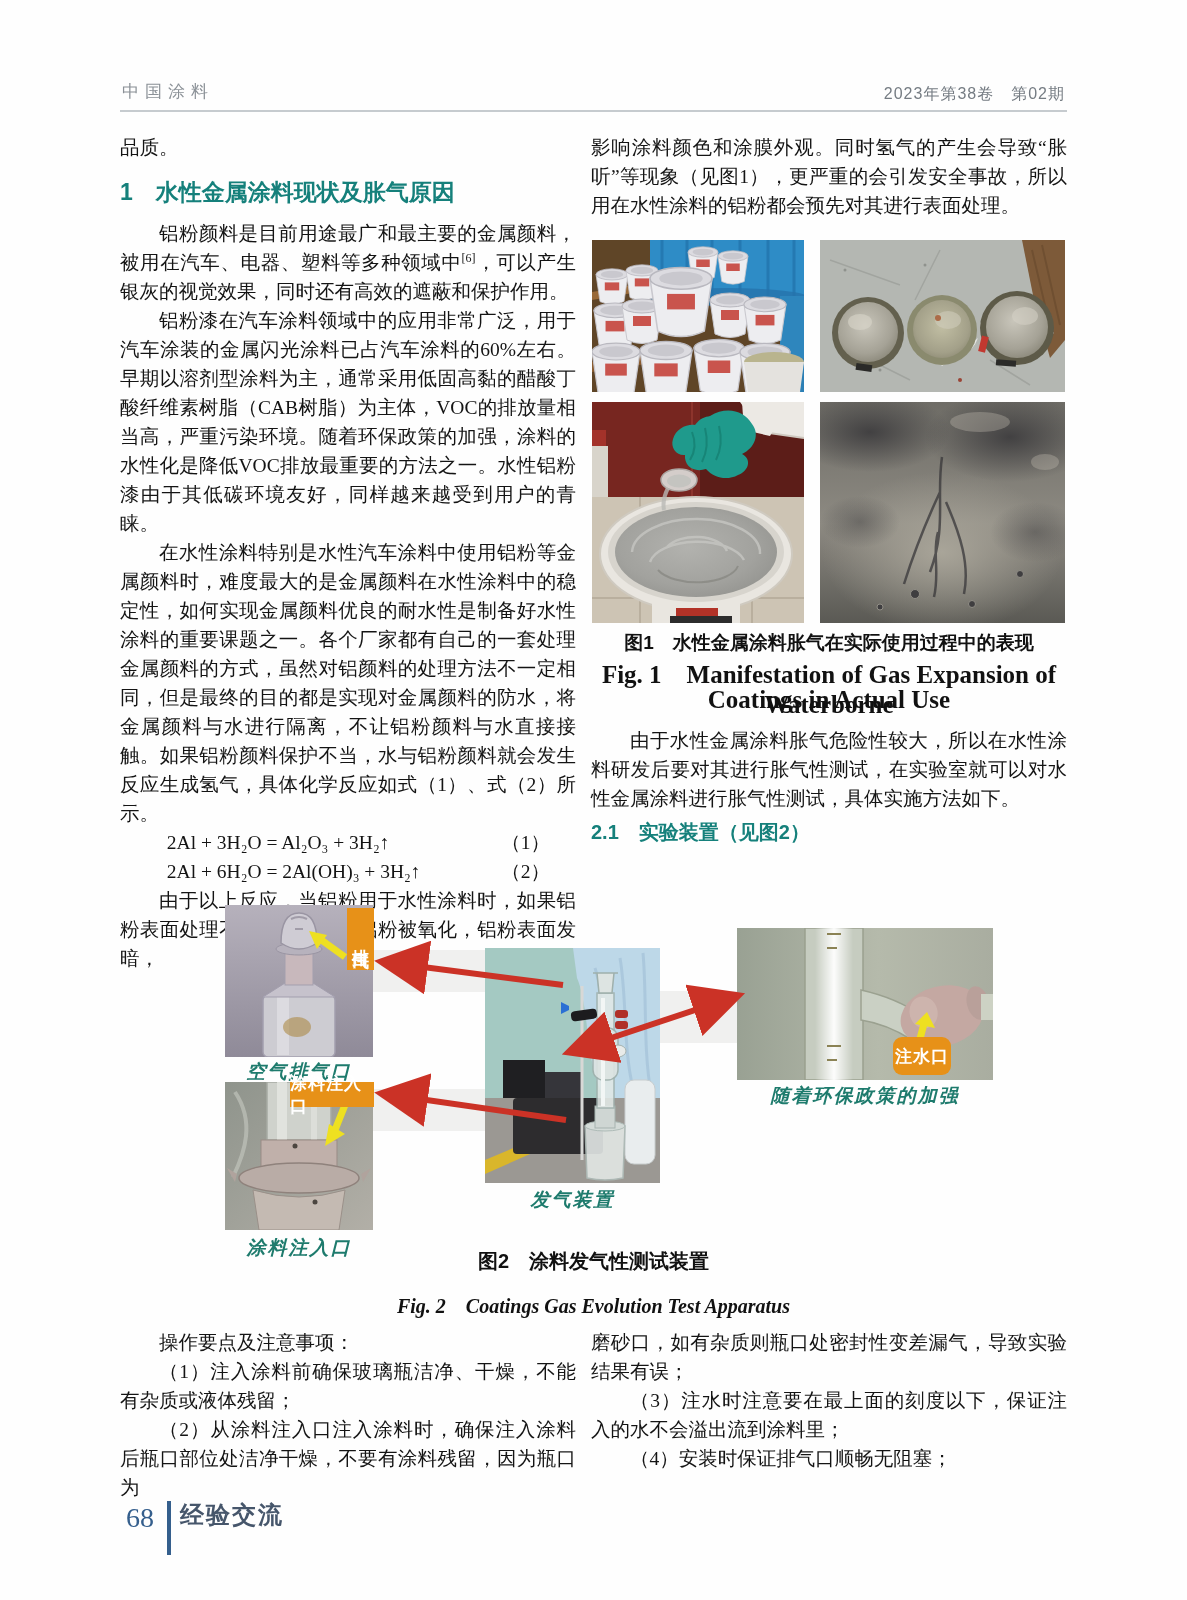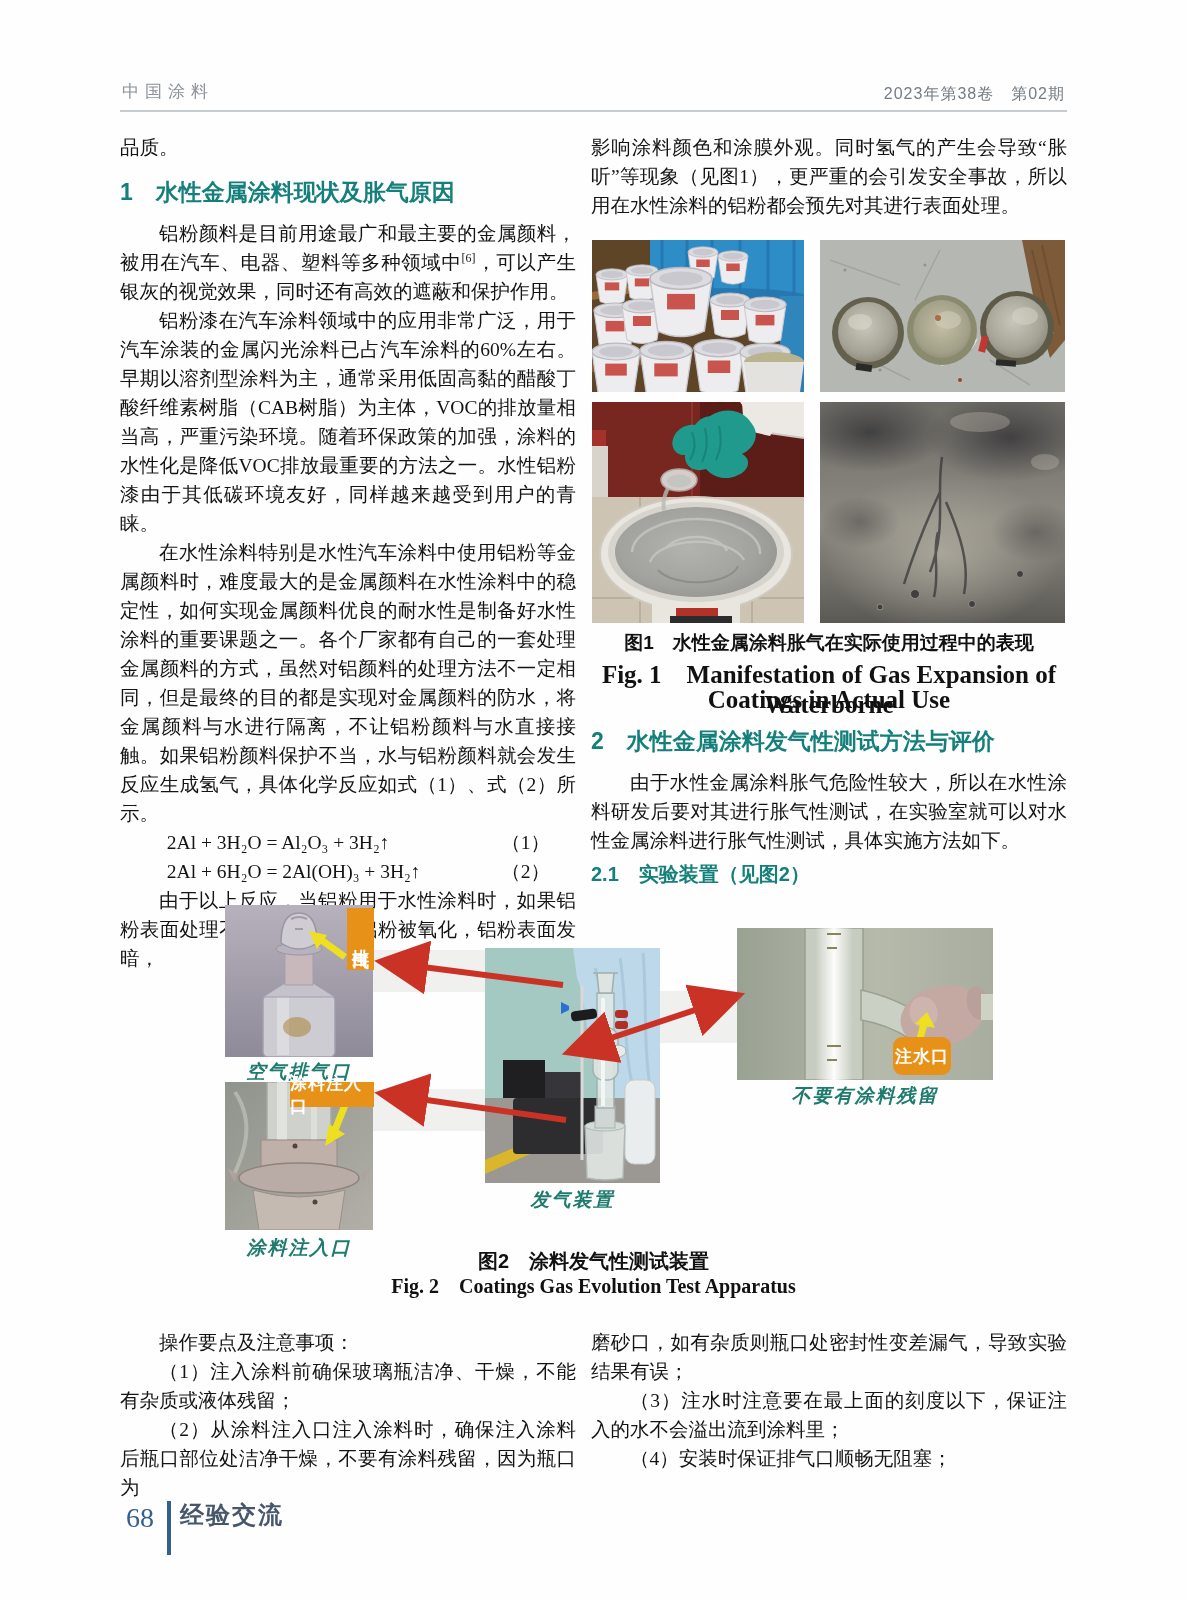--- a/index.html
+++ b/index.html
@@ -221,21 +221,20 @@
       <ellipse cx="160" cy="20" rx="30" ry="10" fill="#c2beb2" opacity="0.35"></ellipse>
       <ellipse cx="225" cy="60" rx="14" ry="8" fill="#c2beb2" opacity="0.35"></ellipse>
     </svg>
   </div>
 
   <div class="figcap-zh" style="left:591px;top:630px;width:476px;">图1　水性金属涂料胀气在实际使用过程中的表现</div>
   <div class="figcap-en" style="left:591px;top:658px;width:476px;">Fig. 1　Manifestation of Gas Expansion of Waterborne</div>
   <div class="figcap-en" style="left:591px;top:686px;width:476px;">Coatings in Actual Use</div>
 
   <div class="colR" style="top:726px;">
-    <h2 class="sec" style="margin:0 0 12px 0;">2　水性金属涂料发气性测试方法与评价</h2>
     <p class="ind">由于水性金属涂料胀气危险性较大，所以在水性涂料研发后要对其进行胀气性测试，在实验室就可以对水性金属涂料进行胀气性测试，具体实施方法如下。</p>
     <h3 class="subsec" style="margin-top:6px;">2.1　实验装置（见图2）</h3>
   </div>
 
   <div class="fig2">
 
     <div style="position:absolute;left:373px;top:57px;width:114px;height:42px;background:rgba(228,228,225,0.55);"></div>
     <div style="position:absolute;left:660px;top:98px;width:79px;height:52px;background:rgba(228,228,225,0.55);"></div>
     <div style="position:absolute;left:373px;top:196px;width:114px;height:42px;background:rgba(228,228,225,0.55);"></div>
 
@@ -341,38 +340,38 @@
           <ellipse cx="205" cy="88" rx="42" ry="30" fill="#c4a8a2"></ellipse>
           <ellipse cx="243" cy="84" rx="11" ry="17" fill="#b9a09a"></ellipse>
           <ellipse cx="188" cy="80" rx="14" ry="16" fill="#cfb6b0" opacity="0.8"></ellipse>
         </g>
         <rect x="244" y="66" width="12" height="26" fill="#cdd2c4"></rect>
         <line x1="180" y1="122" x2="188" y2="92" stroke="#eee021" stroke-width="7"></line>
         <polygon points="190,84 178,96 198,100" fill="#eee021"></polygon>
       </svg>
     </div>
     <div class="olabel horiz" style="left:893px;top:144px;width:58px;height:38px;border-radius:9px;">注水口</div>
-    <div class="tealcap" style="left:737px;top:190px;width:256px;">不要有涂料残留</div>
+    <div class="tealcap" style="left:737px;top:190px;width:256px;">随着环保政策的加强</div>
 
     <svg class="arrows">
       <defs>
         <marker id="ah" markerWidth="9" markerHeight="9" refX="6" refY="4.5" orient="auto">
           <polygon points="0,0 9,4.5 0,9" fill="#cb3226"></polygon>
         </marker>
         <marker id="ahs" markerWidth="9" markerHeight="9" refX="3" refY="4.5" orient="auto-start-reverse">
           <polygon points="0,0 9,4.5 0,9" fill="#cb3226"></polygon>
         </marker>
       </defs>
       <line x1="563" y1="92" x2="392" y2="70" stroke="#cb3226" stroke-width="6" marker-end="url(#ah)"></line>
       <line x1="596" y1="150" x2="728" y2="106" stroke="#cb3226" stroke-width="6" marker-start="url(#ahs)" marker-end="url(#ah)"></line>
       <line x1="566" y1="227" x2="392" y2="202" stroke="#cb3226" stroke-width="6" marker-end="url(#ah)"></line>
     </svg>
 
     <div class="figcap-zh" style="left:0;top:355px;width:1187px;font-size:20px;">图2　涂料发气性测试装置</div>
-    <div class="figcap-en" style="left:0;top:380px;width:1187px;font-size:20px;">Fig. 2　Coatings Gas Evolution Test Apparatus</div>
+    <div class="figcap-en" style="left:0;top:400px;width:1187px;font-size:20px;font-style:italic;">Fig. 2　Coatings Gas Evolution Test Apparatus</div>
   </div>
 
   <div class="colL" style="top:1328px;">
     <p class="ind">操作要点及注意事项：</p>
     <p class="ind">（1）注入涂料前确保玻璃瓶洁净、干燥，不能有杂质或液体残留；</p>
     <p class="ind">（2）从涂料注入口注入涂料时，确保注入涂料后瓶口部位处洁净干燥，不要有涂料残留，因为瓶口为</p>
   </div>
   <div class="colR" style="top:1328px;">
     <p>磨砂口，如有杂质则瓶口处密封性变差漏气，导致实验结果有误；</p>
     <p class="ind">（3）注水时注意要在最上面的刻度以下，保证注入的水不会溢出流到涂料里；</p>

